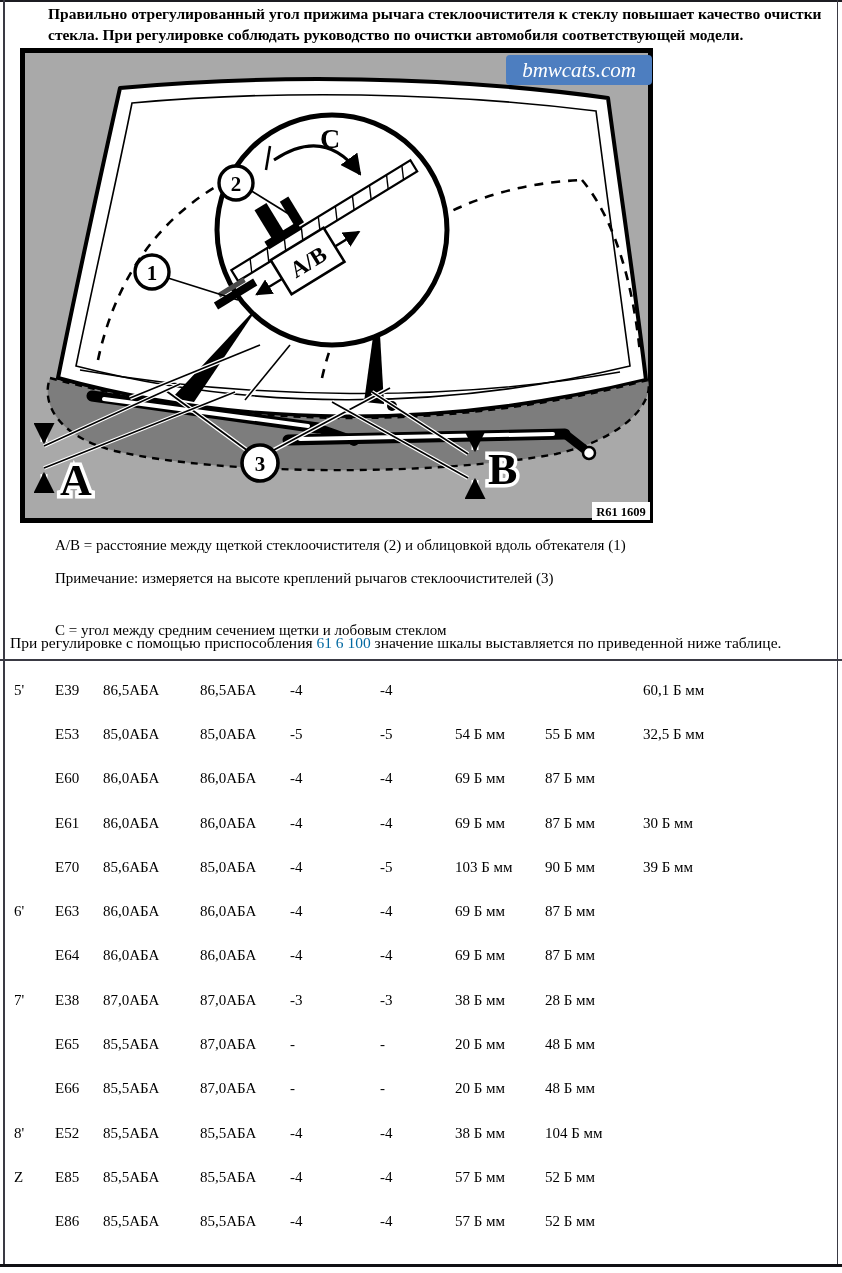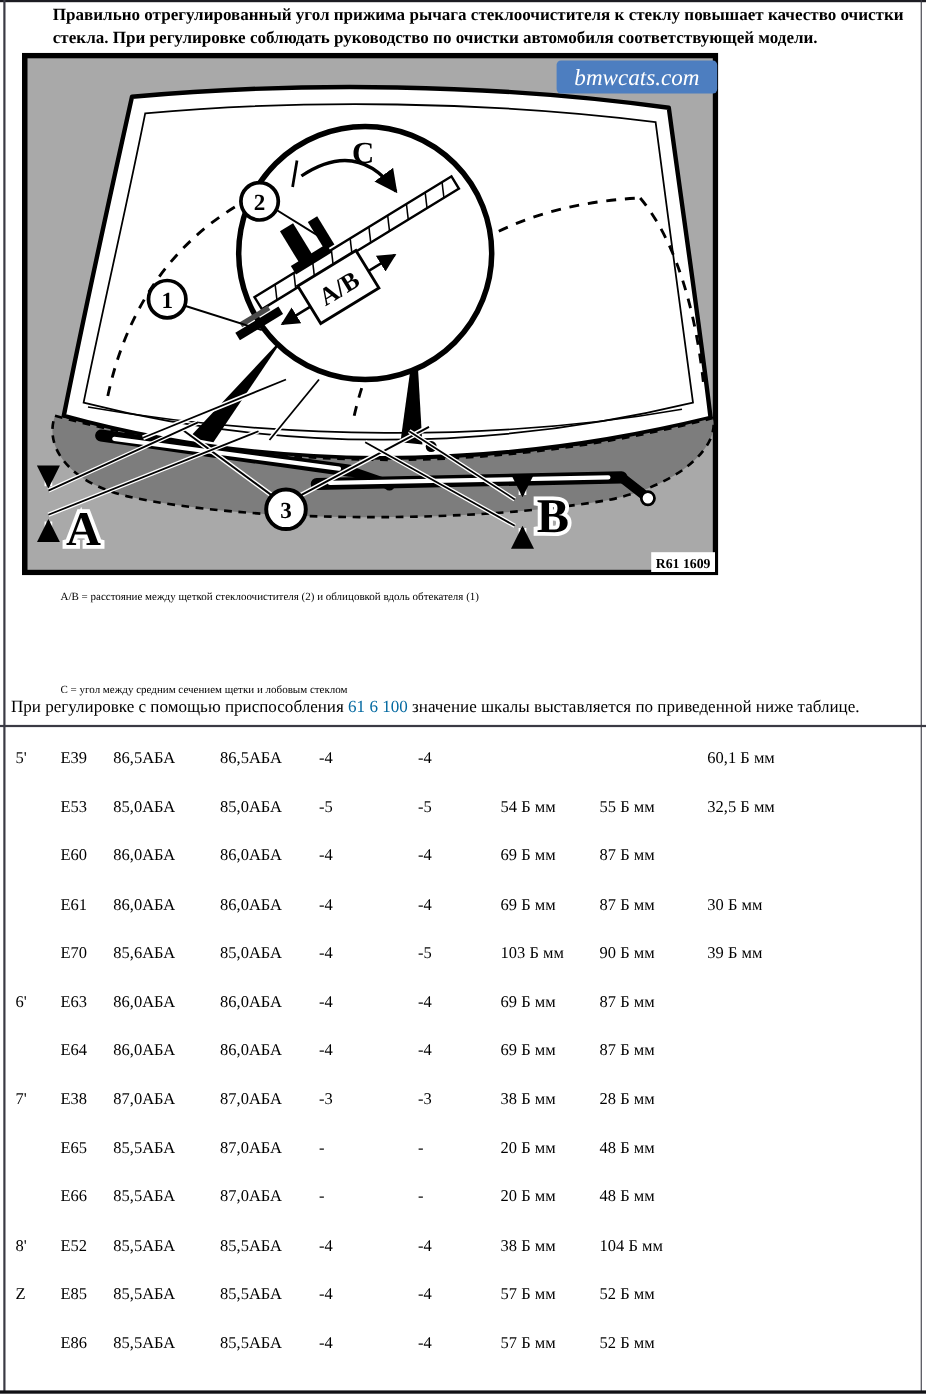--- a/index.html
+++ b/index.html
@@ -17,21 +17,21 @@
   .intro{
     position:absolute;top:3px;left:20px;width:800px;
     font-weight:bold;font-size:15.5px;line-height:21px;margin-left:28px;
   }
 
   .figure{
     position:absolute;top:48px;left:20px;width:633px;height:475px;
   }
   .figure svg{display:block;}
 
-  .note{position:absolute;left:55px;font-size:10px;white-space:nowrap;}
+  .note{position:absolute;left:55px;font-size:15px;white-space:nowrap;}
   .note-0{top:537px;}
   .note-1{top:570px;}
   .note-2{top:602px;margin-top:20px;}
 
   .adjust{position:absolute;left:10px;top:634px;font-size:15.5px;white-space:nowrap;}
   .tool-num{font-weight:normal;}
 
   .spec-table{position:absolute;top:660px;left:0;width:842px;padding-top:8px;}
   .trow{
     display:grid;
@@ -194,20 +194,21 @@
       </g>
 
       <g>
         <rect x="486" y="7" width="146" height="30" rx="4" fill="#4d7ec0"></rect>
         <text x="559" y="29" text-anchor="middle" font-family="Liberation Sans',sans-serif" font-size="21" font-style="italic" fill="#fff">bmwcats.com</text>
       </g>
     </svg>
   </div>
 
   <div class="note note-0">А/В = расстояние между щеткой стеклоочистителя (2) и облицовкой вдоль обтекателя (1)</div>
+  <div class="note note-1">Примечание: измеряется на высоте креплений рычагов стеклоочистителей (3)</div>
   <div class="note note-2">С = угол между средним сечением щетки и лобовым стеклом</div>
 
   <div class="adjust"><span>При регулировке с помощью приспособления </span><span class="tool-num" id="toolNum" style="color: #0369a1;">61 6 100</span><span> значение шкалы выставляется по приведенной ниже таблице.</span></div>
 
   <div class="spec-table">
       <div class="trow">
         <div class="tcell">5'</div>
         <div class="tcell">E39</div>
         <div class="tcell">86,5АБА</div>
         <div class="tcell">86,5АБА</div>

